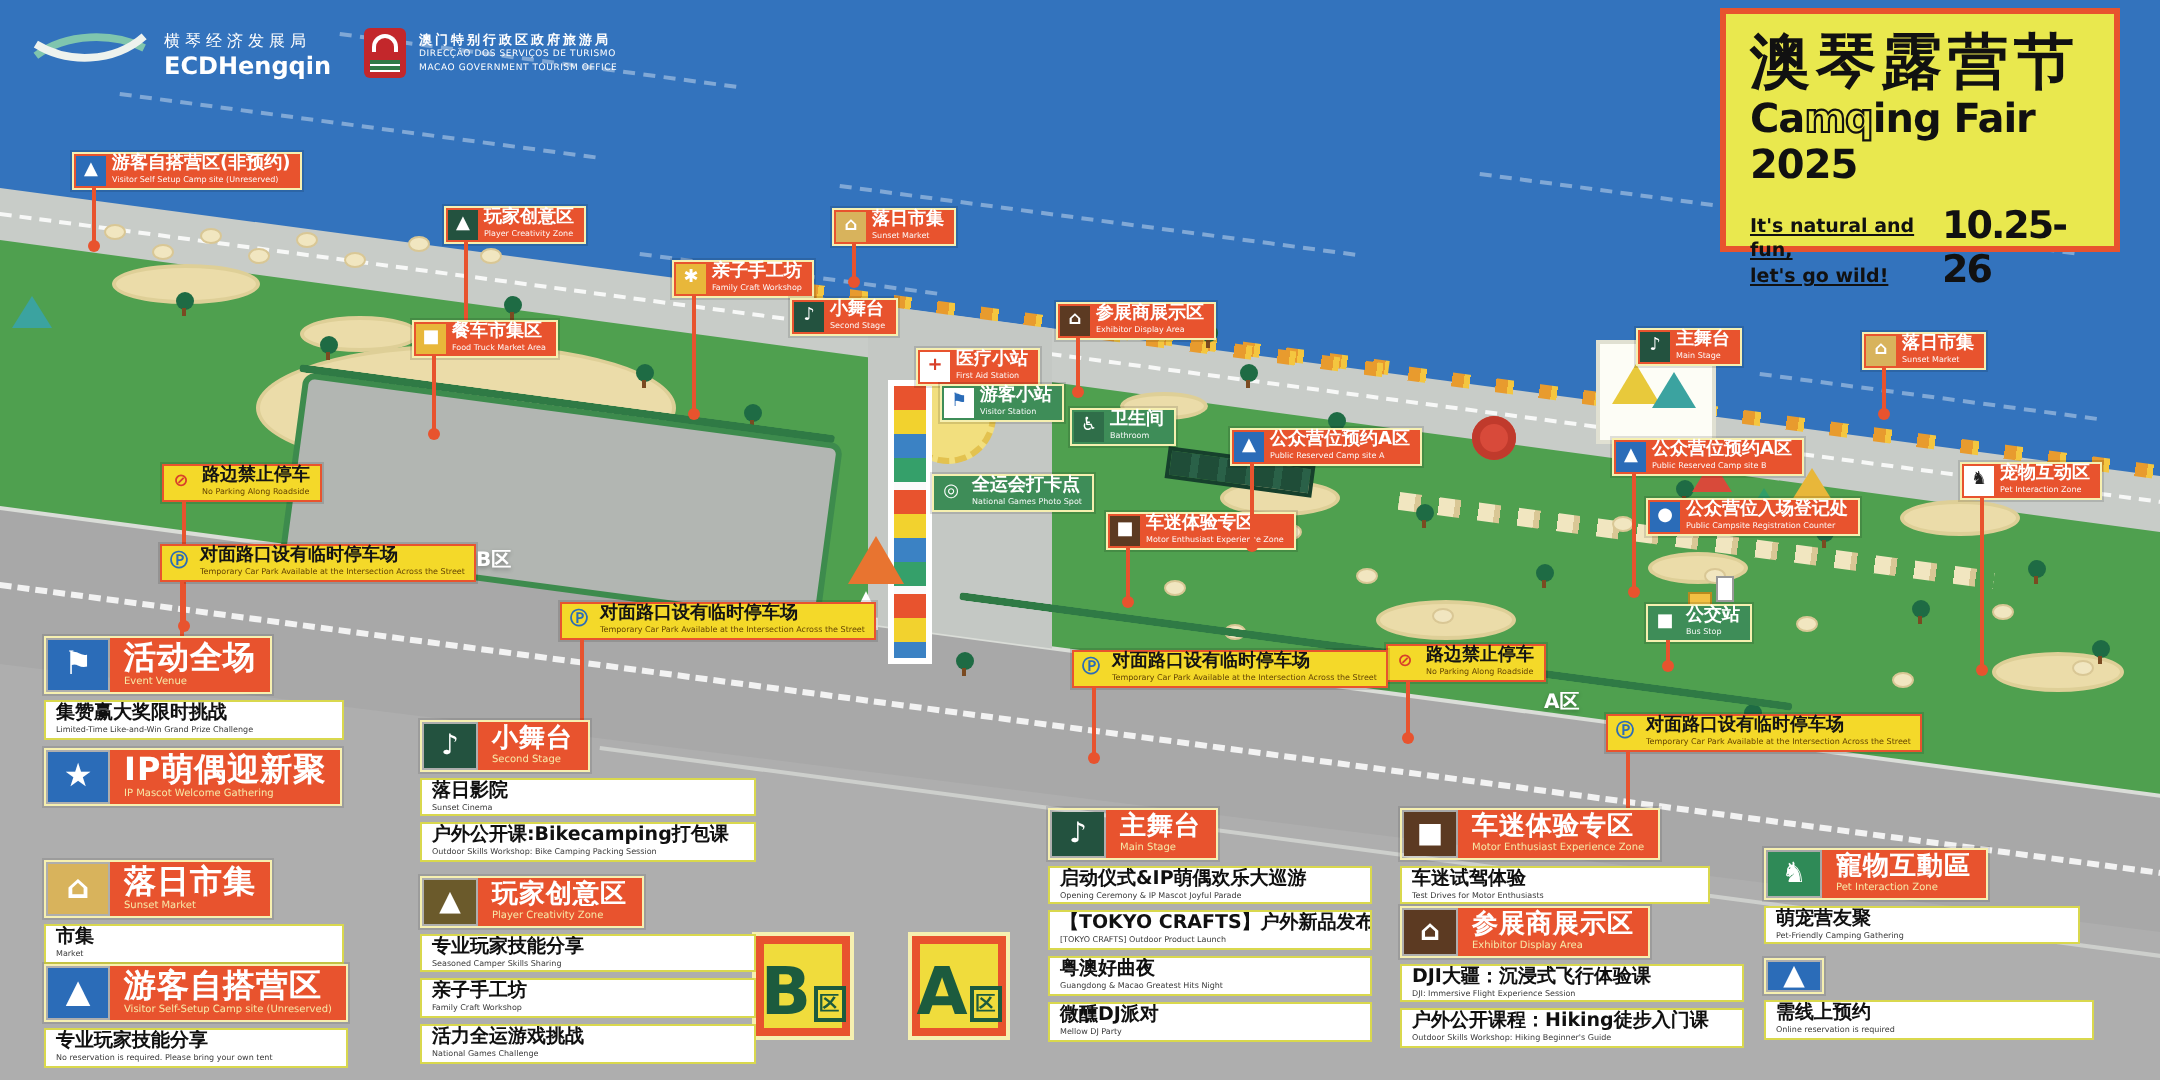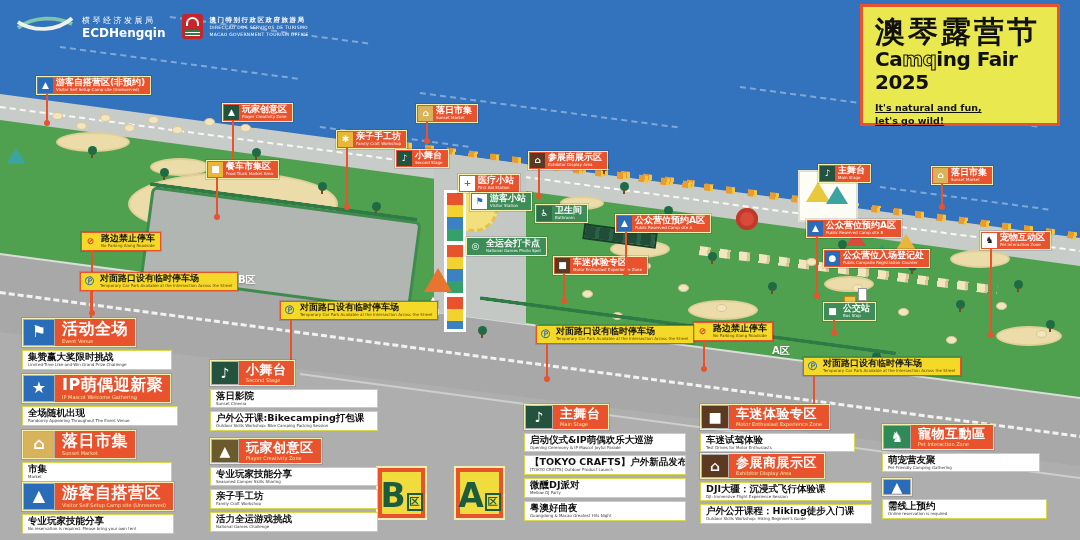--- a/index.html
+++ b/index.html
@@ -451,27 +451,20 @@
         </div>
       </div>
       <div class="legend-block sz-lg" style="left: 22px; top: 374px; width: 156px;">
         <div class="legend-head">
           <span class="legend-icon icon-box" style="background: rgb(43, 108, 184);">★</span>
           <span class="legend-ttl">
             <span class="legend-ttl-cn">IP萌偶迎新聚</span>
             <span class="legend-ttl-en">IP Mascot Welcome Gathering</span>
           </span>
         </div>
-        <div>
-
-        <div class="legend-item">
-              <div class="legend-item-cn">全场随机出现</div>
-              <div class="legend-item-en">Randomly Appearing Throughout The Event Venue</div>
-            </div>
-        </div>
       </div>
       <div class="legend-block sz-lg" style="left: 22px; top: 430px; width: 150px;">
         <div class="legend-head">
           <span class="legend-icon icon-box" style="background: rgb(216, 179, 92);">⌂</span>
           <span class="legend-ttl">
             <span class="legend-ttl-cn">落日市集</span>
             <span class="legend-ttl-en">Sunset Market</span>
           </span>
         </div>
         <div>
@@ -554,26 +547,26 @@
 
         <div class="legend-item">
               <div class="legend-item-cn">启动仪式&amp;IP萌偶欢乐大巡游</div>
               <div class="legend-item-en">Opening Ceremony &amp; IP Mascot Joyful Parade</div>
             </div>
           <div class="legend-item">
               <div class="legend-item-cn">【TOKYO CRAFTS】户外新品发布</div>
               <div class="legend-item-en">[TOKYO CRAFTS] Outdoor Product Launch</div>
             </div>
           <div class="legend-item">
+              <div class="legend-item-cn">粤澳好曲夜</div>
+              <div class="legend-item-en">Guangdong &amp; Macao Greatest Hits Night</div>
+            </div>
+          <div class="legend-item">
               <div class="legend-item-cn">微醺DJ派对</div>
               <div class="legend-item-en">Mellow DJ Party</div>
-            </div>
-          <div class="legend-item">
-              <div class="legend-item-cn">粤澳好曲夜</div>
-              <div class="legend-item-en">Guangdong &amp; Macao Greatest Hits Night</div>
             </div>
         </div>
       </div>
       <div class="legend-block" style="left: 700px; top: 404px; width: 155px;">
         <div class="legend-head">
           <span class="legend-icon icon-box" style="background: rgb(92, 58, 34);">■</span>
           <span class="legend-ttl">
             <span class="legend-ttl-cn">车迷体验专区</span>
             <span class="legend-ttl-en">Motor Enthusiast Experience Zone</span>
           </span>
@@ -657,16 +650,17 @@
   </div>
 
   <div class="title-box">
     <div class="tb-cn">澳琴露营节</div>
     <div class="tb-en"><span>Ca</span><span class="mq">mq</span><span>ing Fair 2025</span></div>
     <div class="tb-row">
       <div class="tb-tag">
         <div>It's natural and fun,</div>
         <div>let's go wild!</div>
       </div>
+      <div class="tb-dates">10.25- 26</div>
     </div>
   </div>
 
 </div>
 
 </body></html>

